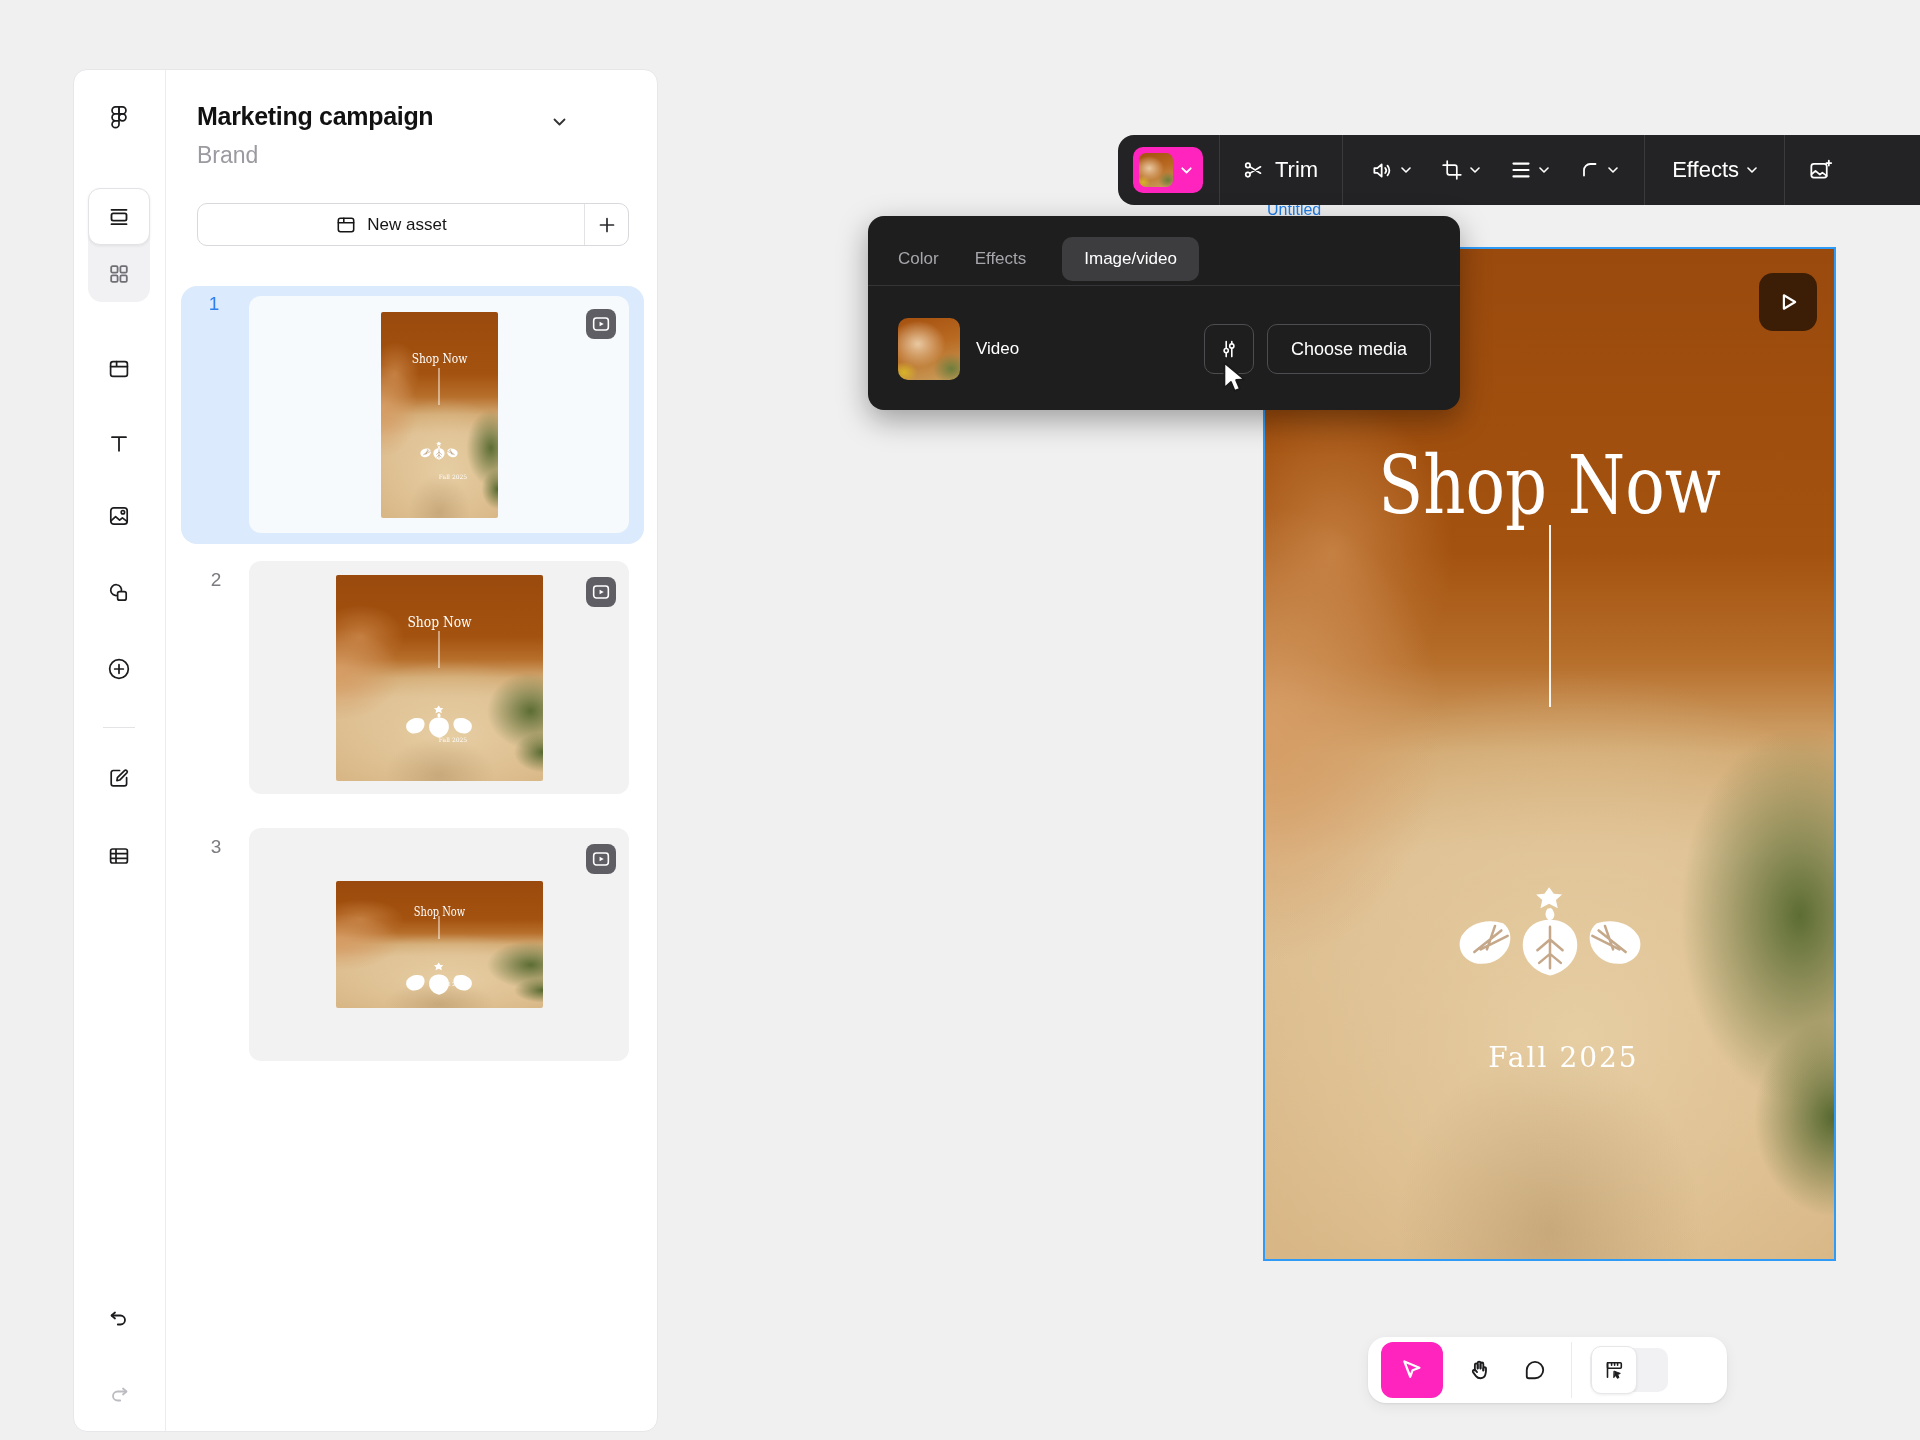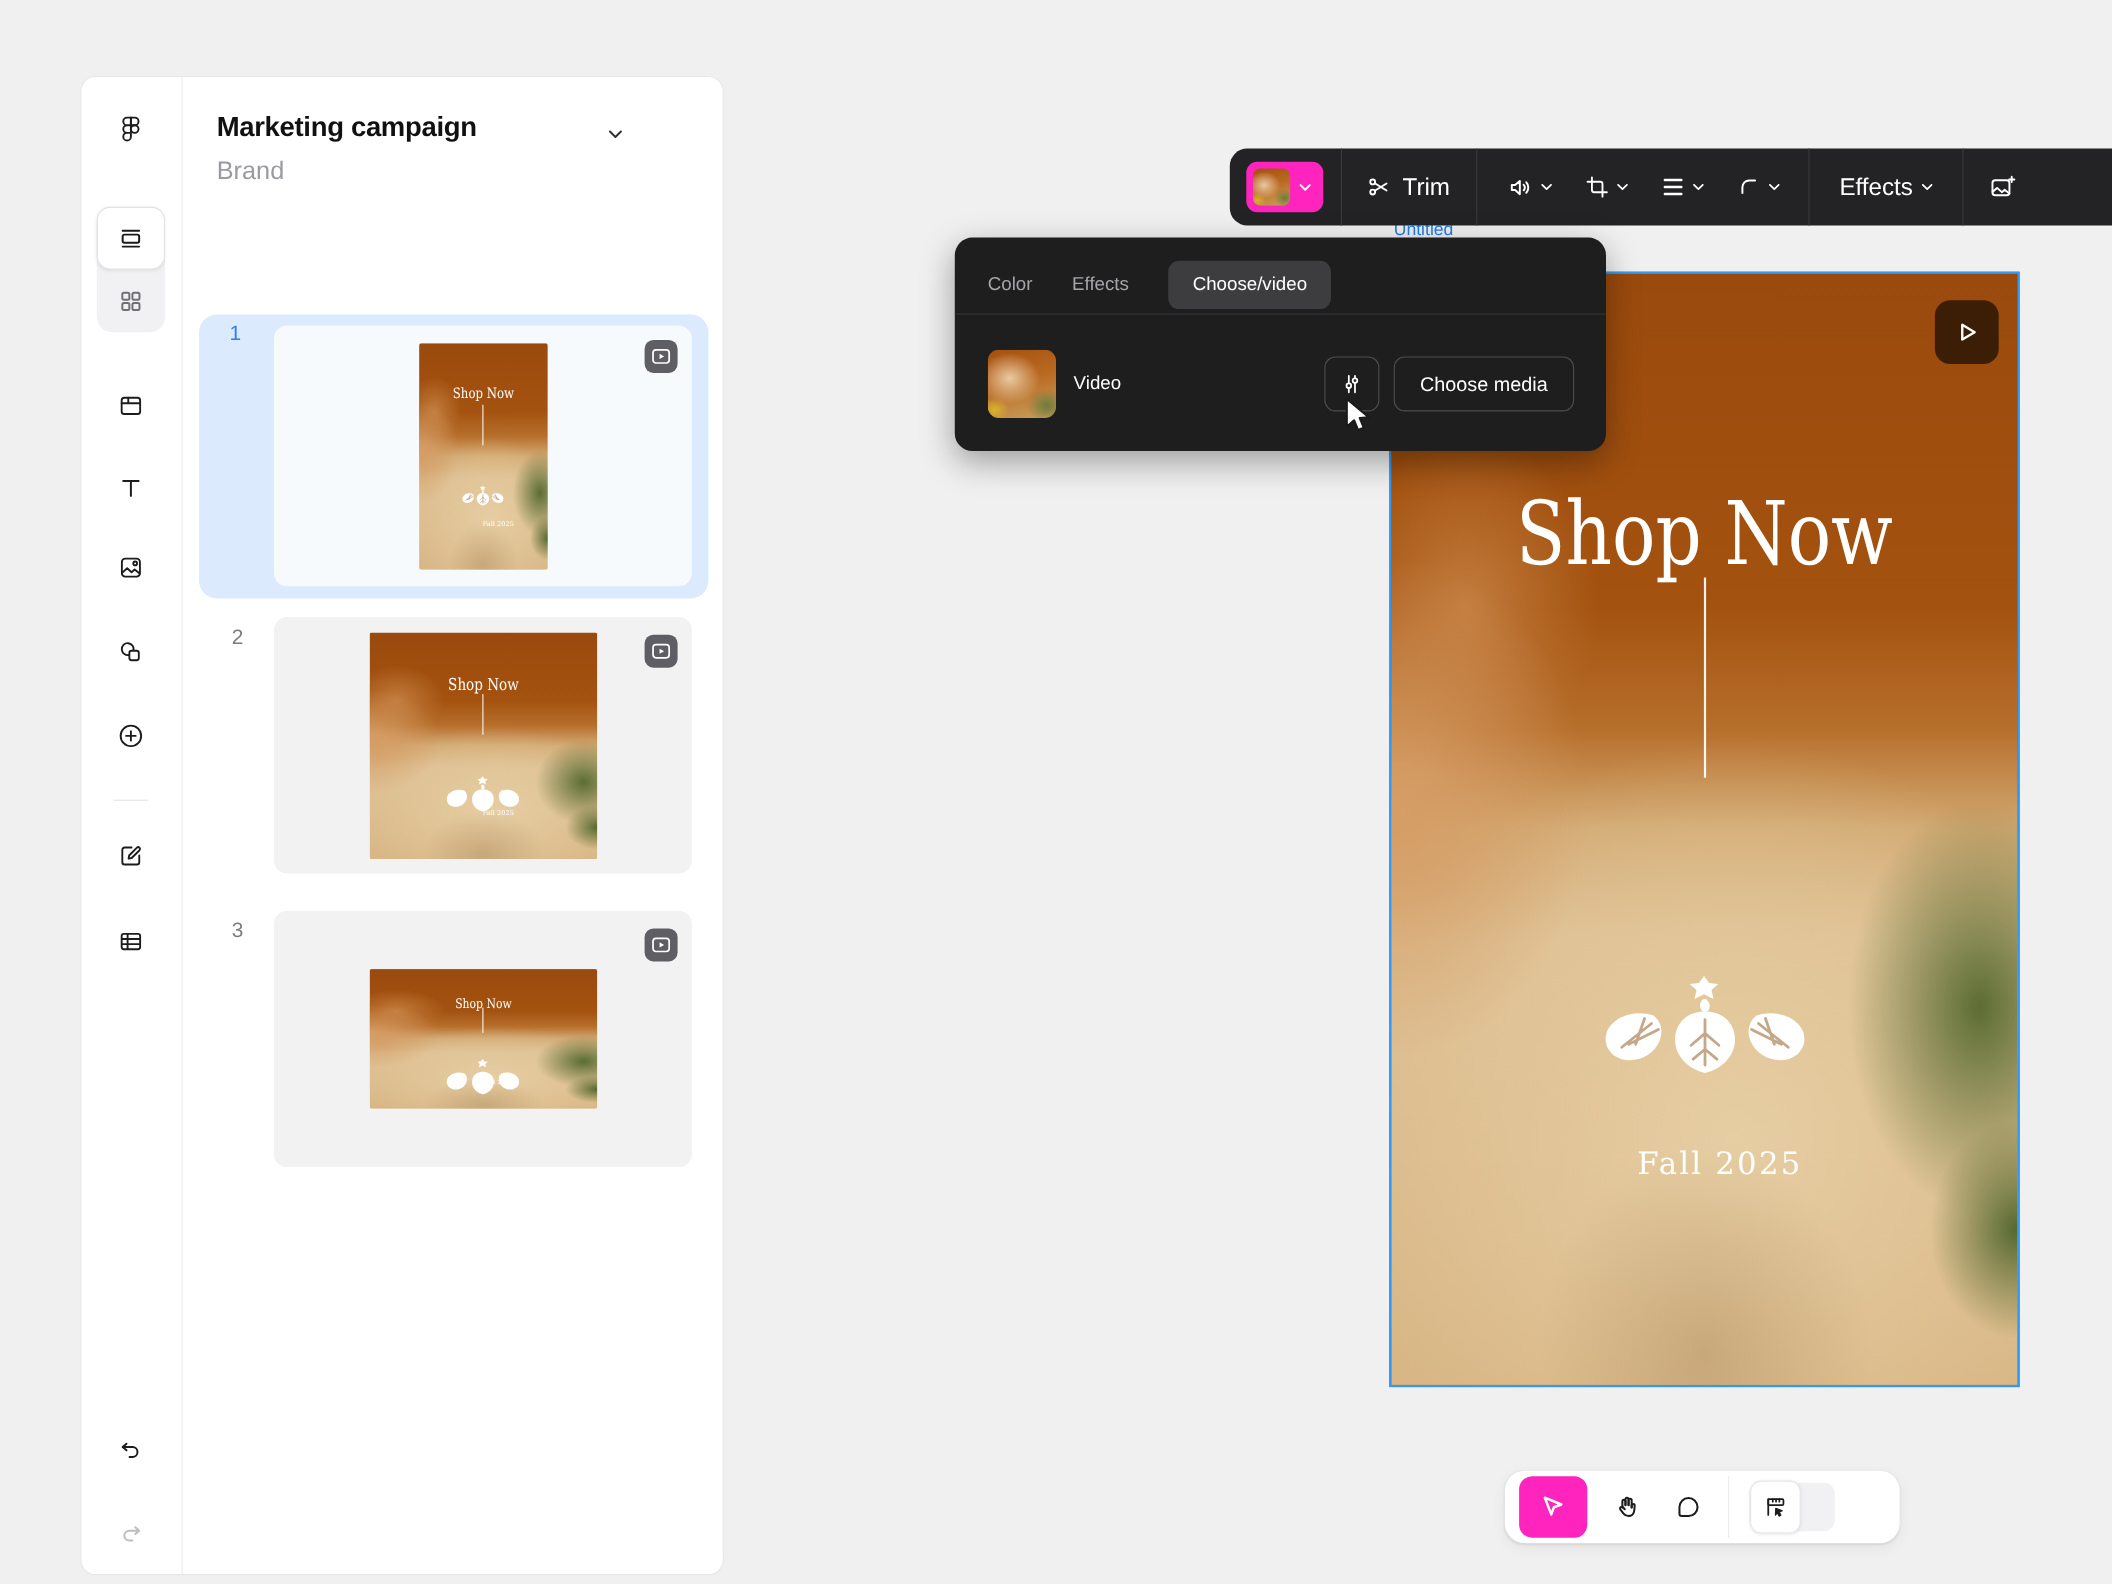--- a/index.html
+++ b/index.html
@@ -245,20 +245,39 @@
       <div class="proj-title">Marketing campaign</div>
       <div class="proj-chevron">
         <span>
           <svg width="13" height="8" viewBox="0 0 13 8" fill="none" stroke="currentColor" stroke-width="1.8" stroke-linecap="round" stroke-linejoin="round">
               <path d="M1.5 1.5l5 5 5-5"></path>
             </svg>
         </span>
       </div>
       <div class="proj-sub">Brand</div>
 
+      <div class="new-asset">
+        <div class="new-asset-main">
+          <span>
+            <svg width="22" height="22" viewBox="0 0 24 24" fill="none" stroke="currentColor" stroke-width="1.7" stroke-linecap="round">
+              <rect x="3.6" y="4.6" width="16.8" height="14.8" rx="2.4"></rect>
+                <path d="M3.6 9.6h16.8M9.6 4.6v5"></path>
+            </svg>
+          </span>
+          <span>New asset</span>
+        </div>
+        <div class="new-asset-sep"></div>
+        <div class="new-asset-plus">
+          <span>
+            <svg width="20" height="20" viewBox="0 0 20 20" fill="none" stroke="currentColor" stroke-width="1.7" stroke-linecap="round">
+                <path d="M10 3.5v13M3.5 10h13"></path>
+              </svg>
+          </span>
+        </div>
+      </div>
 
       <div class="asset-row row-sel">
         <div class="asset-num">1</div>
         <div class="card card-sel">
           <div class="thumb t1">
             <div class="poster">
               <div class="p-title">Shop Now</div>
               <div class="p-line"></div>
               <svg class="p-leaves" viewBox="0 0 120 70">
                 <g fill="#fff">
@@ -459,21 +478,21 @@
         <path d="M3.4 15.6l3.8-3.3 4.2 3.7 2.4-2 4.2 3.2"></path>
         <path d="M20 2.6v4.6M17.7 4.9h4.6"></path>
       </svg>
     </span>
   </div>
 
   <div class="popover">
     <div class="pop-tabs">
       <span class="pop-tab">Color</span>
       <span class="pop-tab">Effects</span>
-      <span class="pop-tab active">Choose/video</span>
+      <span class="pop-tab active">Image/video</span>
     </div>
     <div class="pop-div"></div>
     <div class="pop-row">
       <div class="pop-thumb"></div>
       <div class="pop-type">Video</div>
       <div class="sliders-btn">
         <span>
           <svg width="24" height="24" viewBox="0 0 24 24" fill="none" stroke="#fff" stroke-width="1.6" stroke-linecap="round">
             <path d="M9.2 4.6v15M14.8 4.6v15"></path>
             <circle cx="9.2" cy="13.6" r="2.1" fill="#1e1e1f"></circle>

